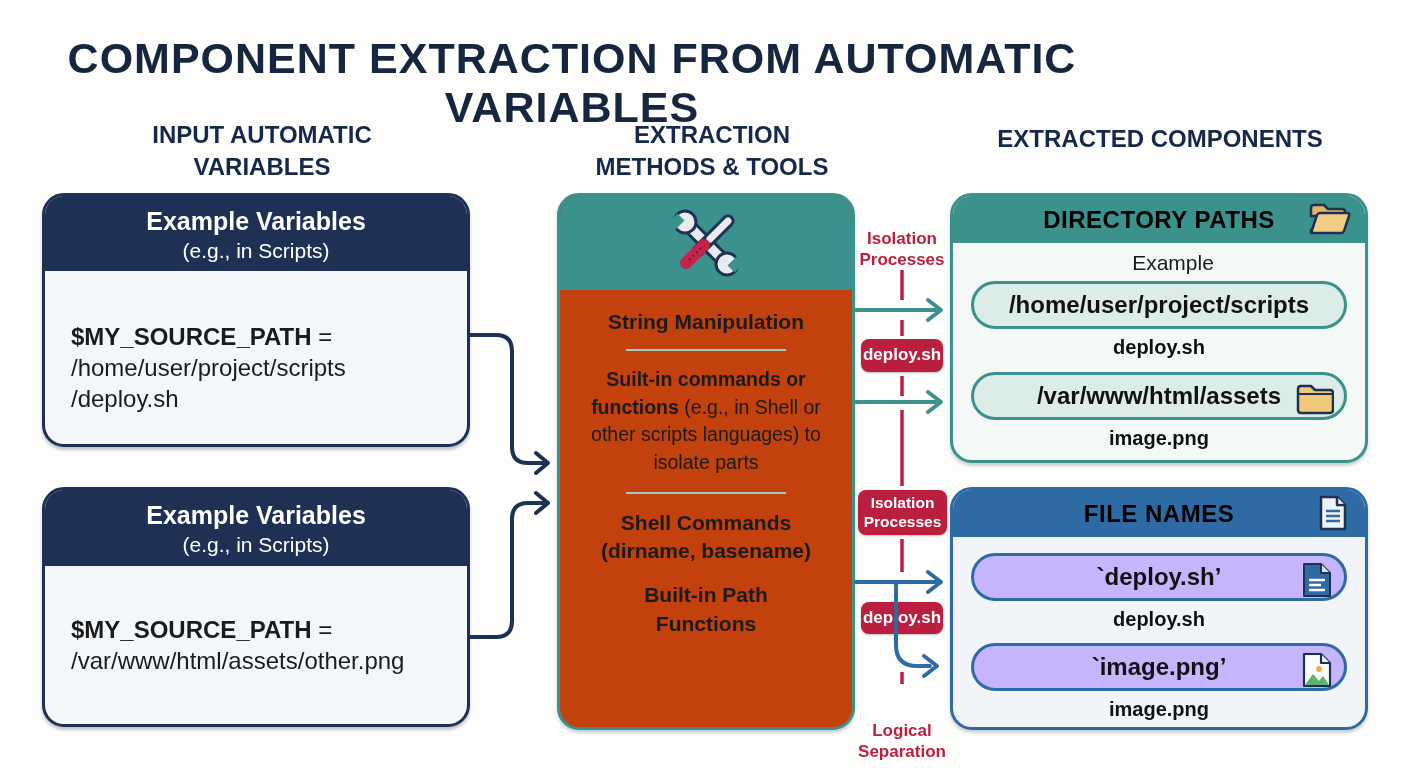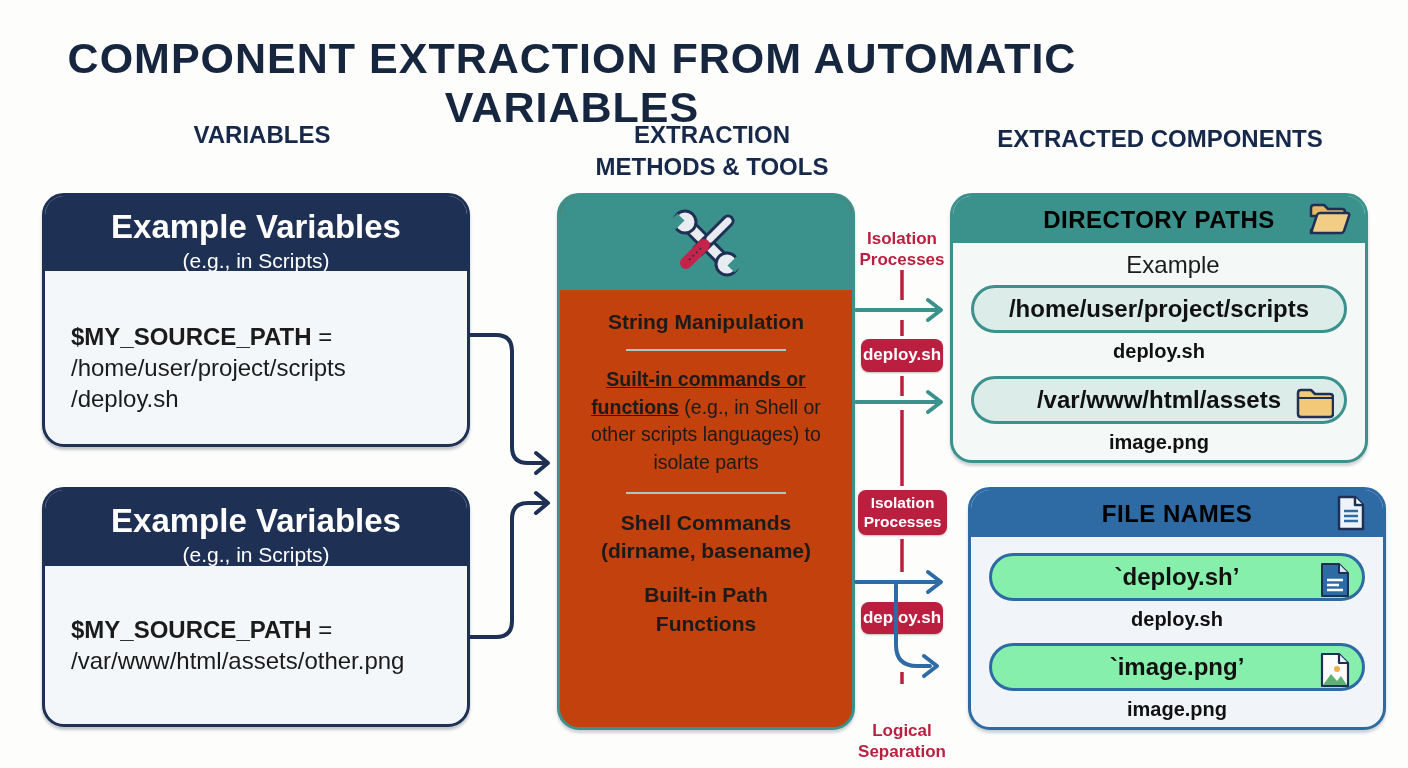--- a/index.html
+++ b/index.html
@@ -20,61 +20,61 @@
     text-align:center;font-size:24px;font-weight:800;line-height:1.35;color:#17294a;
   }
   
   .card{
     border:3px solid #1e3054;border-radius:22px;overflow:hidden;
     box-shadow:0 3px 3px rgba(20,35,60,0.25);background:#f4f7fa;
   }
   .card-header{
     background:#1e3054;color:#ffffff;text-align:center;padding-top:10px;
   }
-  .card-header .h-title{font-size:33px;font-weight:700;line-height:1.25;}
+  .card-header .h-title{font-size:25px;font-weight:700;line-height:1.25;}
   .card-header .h-sub{font-size:21px;font-weight:400;line-height:1.3;}
   .var-body{padding:50px 26px 0 26px;font-size:24px;line-height:1.3;color:#1b1b1b;}
   .var-name{font-weight:700;}
   
   .methods-card{
     border:3px solid #3b918c;border-radius:22px;overflow:hidden;
     box-shadow:0 3px 3px rgba(20,35,60,0.2);background:#c2410c;
   }
   .methods-header{background:#3b918c;height:94px;display:flex;align-items:center;justify-content:center;}
   .methods-body{padding:20px 22px 0 22px;text-align:center;color:#1b1b1b;}
   .m-item1{font-size:21px;font-weight:700;}
   .m-div{width:160px;border-top:2px solid #a5c8c4;margin:15px auto;}
   .m-item2{font-size:19.5px;line-height:1.42;}
-  .m-item2 b{font-weight:700;text-decoration:underline;}
+  .m-item2 b{font-weight:700;}
   .m-item3{font-size:21px;font-weight:700;line-height:1.35;margin-top:4px;}
   .m-item4{font-size:21px;font-weight:700;line-height:1.35;margin:16px auto 8px auto;max-width:180px;}
   
   .result-card-teal{
     border:3px solid #3b918c;border-radius:22px;overflow:hidden;
     box-shadow:0 3px 3px rgba(20,35,60,0.2);background:#f4f9f7;
   }
   .result-card-blue{
     border:3px solid #2e6ba4;border-radius:22px;overflow:hidden;
     box-shadow:0 3px 3px rgba(20,35,60,0.2);background:#f1f5fa;
   }
   .result-header{
     position:relative;height:47px;display:flex;align-items:center;justify-content:center;
     color:#000000;font-size:24px;font-weight:800;letter-spacing:0.5px;
   }
   .result-header.teal{background:#3b918c;}
   .result-header.blue{background:#2e6ba4;}
   .result-header .hdr-icon{position:absolute;right:12px;top:4px;}
-  .example-label{text-align:center;font-size:24px;margin-top:8px;color:#1b1b1b;padding-left:28px;}
+  .example-label{text-align:center;font-size:21px;margin-top:8px;color:#1b1b1b;padding-left:28px;}
   .pill{
     position:relative;margin:6px 18px 0 18px;height:48px;border-radius:24px;
     display:flex;align-items:center;justify-content:center;
     font-size:24px;font-weight:700;color:#111;
   }
   .pill.teal{border:3px solid #3b918c;background:#dcece9;}
-  .pill.blue{border:3px solid #2e6ba4;background:#86efac;}
+  .pill.blue{border:3px solid #2e6ba4;background:#c4b5fd;}
   .pill .pill-icon{position:absolute;right:10px;top:5px;}
   .pill-label{text-align:center;font-size:20px;font-weight:700;margin-top:7px;color:#111;}
   
   .flow-text{
     text-align:center;color:#bb1f40;font-size:17px;font-weight:700;line-height:1.25;
   }
   .flow-badge{
     background:#bb1f40;color:#fff;border-radius:8px;text-align:center;
     font-weight:700;display:flex;align-items:center;justify-content:center;
     box-shadow:0 1px 2px rgba(0,0,0,0.25);line-height:1.2;
@@ -82,20 +82,21 @@
   svg.overlay{position:absolute;left:0;top:0;pointer-events:none;}
 </style>
 </head>
 <body>
 
 <div class="canvas">
 
   <div class="abs main-title">COMPONENT EXTRACTION FROM AUTOMATIC VARIABLES</div>
 
   <div class="abs col-header" style="left:62px;top:119px;width:400px;">
+    <div>INPUT AUTOMATIC</div>
     <div>VARIABLES</div>
   </div>
   <div class="abs col-header" style="left:512px;top:119px;width:400px;">
     <div>EXTRACTION</div>
     <div>METHODS &amp; TOOLS</div>
   </div>
   <div class="abs col-header" style="left:940px;top:123px;width:440px;">EXTRACTED COMPONENTS</div>
 
   <div class="abs card" style="left:42px;top:193px;width:428px;height:254px;">
     <div class="card-header" style="height:75px;">
@@ -168,21 +169,21 @@
       <span class="pill-icon">
         <svg width="40" height="36" viewBox="0 0 40 36">
           <path d="M4 9 q0 -3 3 -3 h10 l4 4 h15 q3 0 3 3 v17 q0 3 -3 3 h-29 q-3 0 -3 -3 z" fill="#f2c879" stroke="#1e3054" stroke-width="2.5" stroke-linejoin="round"></path>
           <path d="M4 14 h35" stroke="#1e3054" stroke-width="2"></path>
         </svg>
       </span>
     </div>
     <div class="pill-label">image.png</div>
   </div>
 
-  <div class="abs result-card-blue" style="left:950px;top:487px;width:418px;height:243px;margin-left:18px;">
+  <div class="abs result-card-blue" style="left:950px;top:487px;width:418px;height:243px;">
     <div class="result-header blue">
       <span>FILE NAMES</span>
       <span class="hdr-icon" style="top:3px;right:16px;">
         <svg width="32" height="40" viewBox="0 0 32 40">
           <path d="M4 4 h16 l8 8 v24 h-24 z" fill="#eef3fa" stroke="#1e3054" stroke-width="2.5" stroke-linejoin="round"></path>
           <path d="M20 4 v8 h8" fill="#ffffff" stroke="#1e3054" stroke-width="2.5" stroke-linejoin="round"></path>
           <path d="M9 18 h14 M9 23 h14 M9 28 h14" stroke="#2e6ba4" stroke-width="2.5"></path>
         </svg>
       </span>
     </div>

